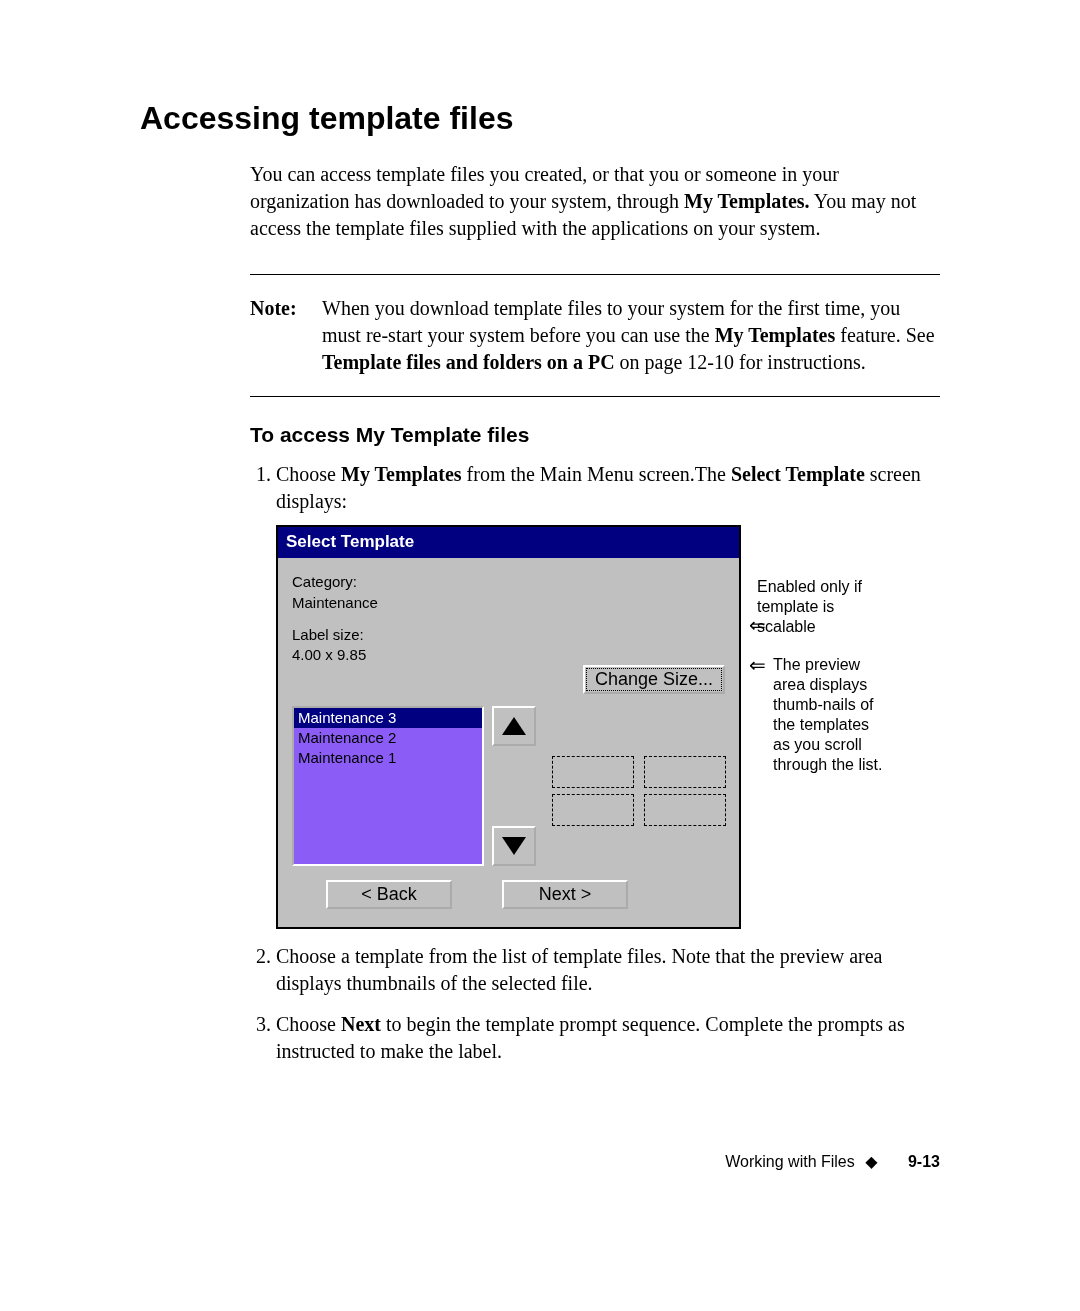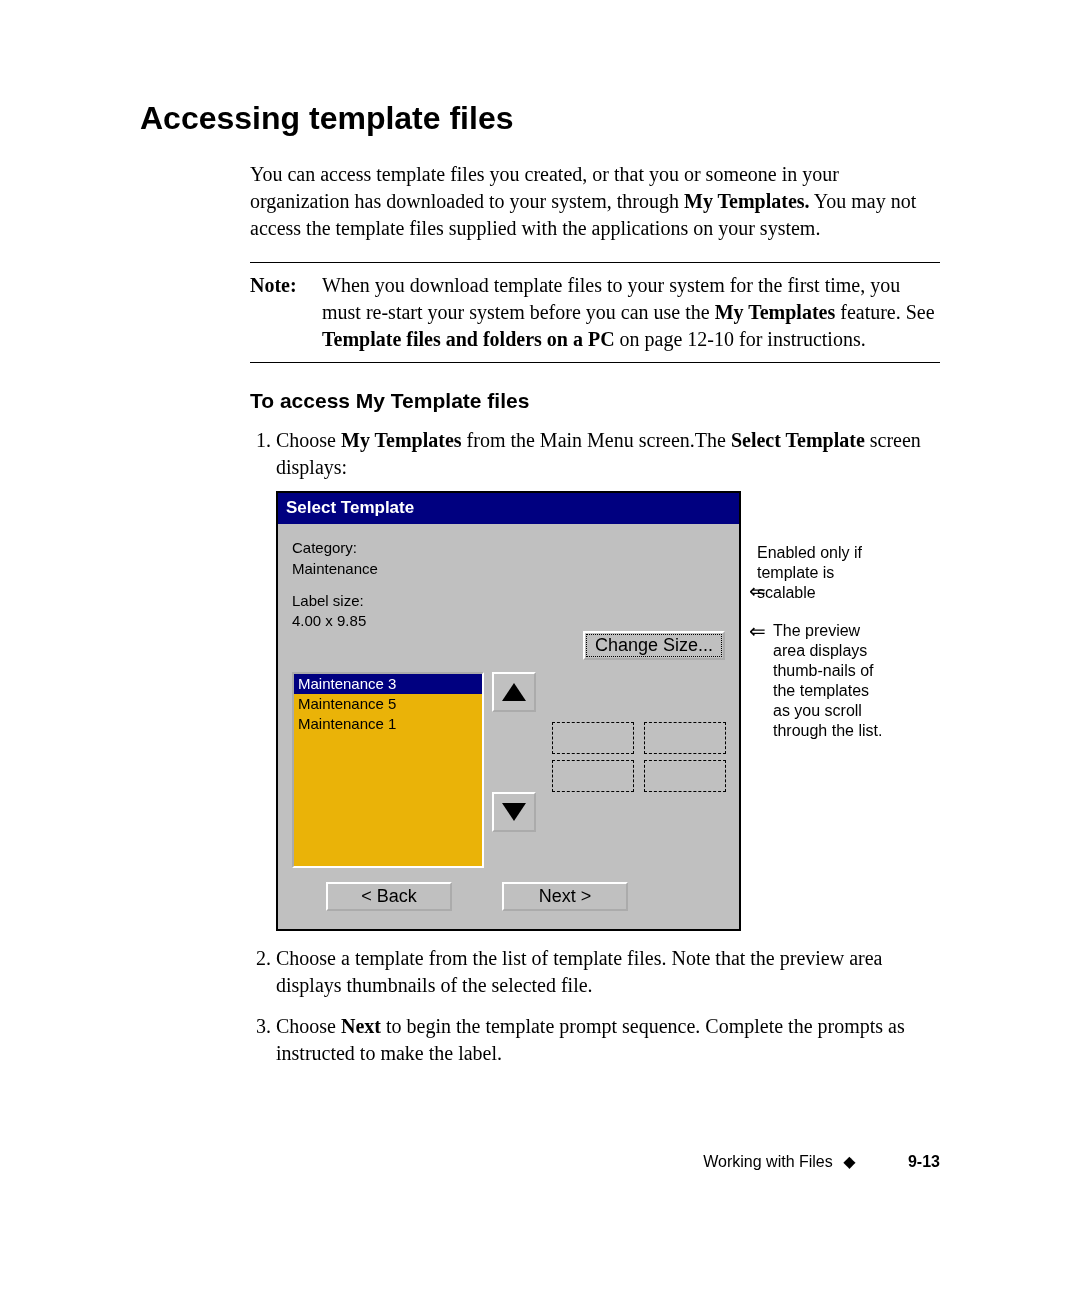--- a/index.html
+++ b/index.html
@@ -24,28 +24,28 @@
     font-weight: bold;
     font-size: 32px;
     margin: 0 0 24px 0;
   }
   .body-indent {
     margin-left: 110px;
     font-size: 20px;
     line-height: 1.35;
   }
   .intro-para {
-    margin-bottom: 20px;
+    margin-bottom: 32px;
   }
   .note-block {
     border-top: 1px solid #000;
     border-bottom: 1px solid #000;
     margin-top: 8px;
     margin-bottom: 24px;
-    padding: 9px 0;
+    padding: 20px 0;
     display: flex;
   }
   .note-label {
     font-weight: bold;
     width: 72px;
     flex: 0 0 auto;
   }
   .note-text {
     flex: 1;
   }
@@ -107,22 +107,22 @@
     font-size: 18px;
   }
   .btn.focus { outline: 1px dotted #000; outline-offset: -4px; }
   .changesize { margin-left: auto; }
   .mid {
     display: flex;
     margin-bottom: 14px;
   }
   .listbox {
     width: 195px;
-    height: 196px;
-    background: #eab308;
+    height: 160px;
+    background: #8b5cf6;
     border: 2px inset #fff;
     box-sizing: border-box;
     overflow: hidden;
   }
   .listitem {
     padding: 0 4px;
     font-size: 15px;
     line-height: 20px;
     white-space: nowrap;
   }
@@ -213,21 +213,21 @@
     margin: 14px 0 16px 70px;
   }
 
   .footer {
     position: absolute;
     bottom: 140px;
     right: 140px;
     font-family: Arial, Helvetica, sans-serif;
     font-size: 16px;
   }
-  .footer .pg { font-weight: bold; margin-left: 42px; }
+  .footer .pg { font-weight: bold; margin-left: 20px; }
   .footer .diamond { margin: 0 6px; }
 </style>
 </head>
 <body>
 
 <div class="page">
   <h1 class="title">Accessing template files</h1>
 
   <div class="body-indent">
     <p class="intro-para">
@@ -256,21 +256,21 @@
                 <span class="val">Maintenance</span>
               </div>
               <div class="row">
                 <span class="lbl">Label size:</span>
                 <span class="val">4.00 x 9.85</span>
                 <button class="btn focus changesize">Change Size...</button>
               </div>
               <div class="mid">
                 <div class="listbox">
                   <div class="listitem selected">Maintenance 3</div>
-                  <div class="listitem">Maintenance 5</div>
+                  <div class="listitem">Maintenance 2</div>
                   <div class="listitem">Maintenance 1</div>
                 </div>
                 <div class="spinbtns">
                   <div class="spin">
                       <div class="tri-up"></div>
                     </div>
                   <div class="spin">
                       <div class="tri-down"></div>
                     </div>
                 </div>

